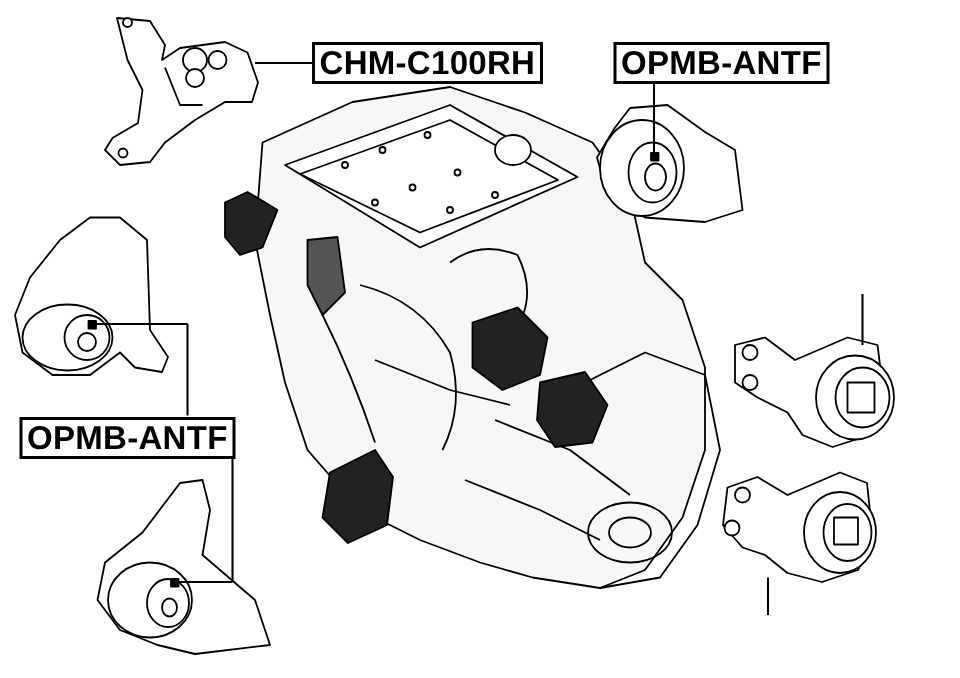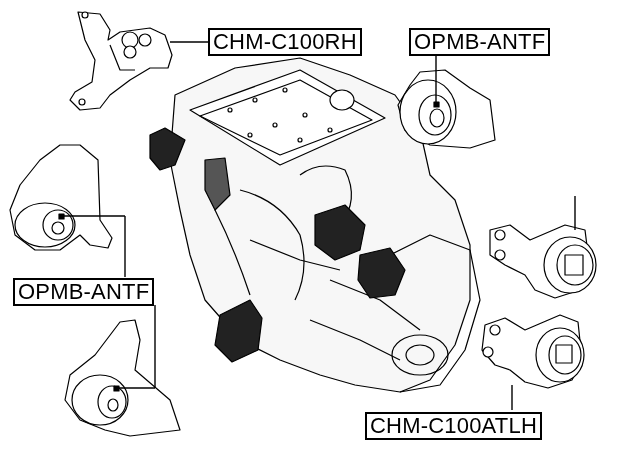--- a/index.html
+++ b/index.html
@@ -1,20 +1,20 @@
 <!DOCTYPE html>
 <html><head>
 <meta charset="utf-8">
 <style>
   html, body { margin: 0; padding: 0; background: #ffffff; }
   body { width: 640px; height: 452px; position: relative; overflow: hidden; font-family: "Liberation Sans", sans-serif; }
   .stage { position: absolute; left: 0; top: 0; width: 640px; height: 452px; }
   .label {
     position: absolute; border: 2px solid #000; background: #fff; color: #000;
-    font-family: "Liberation Sans", sans-serif; font-weight: normal; font-size: 22px;
+    font-family: "Liberation Sans", sans-serif; font-weight: bold; font-size: 22px;
     line-height: 24px; padding: 0 3px; letter-spacing: 0.2px; white-space: nowrap;
   }
   svg { position: absolute; left: 0; top: 0; }
 </style>
 </head>
 <body>
 
 <div class="stage">
 
 <svg width="640" height="452" viewBox="0 0 640 452">
@@ -117,15 +117,14 @@
       <line x1="155" y1="388" x2="155" y2="305"></line>
       <line x1="575" y1="230" x2="575" y2="196"></line>
       <line x1="512" y1="385" x2="512" y2="410"></line>
     </g>
   </g>
 </svg>
 
 <div class="label" style="left:208px; top:28px;">CHM-C100RH</div>
 <div class="label" style="left:409px; top:28px;">OPMB-ANTF</div>
 <div class="label" style="left:13px; top:278px;">OPMB-ANTF</div>
-<div class="label" style="left:365px; top:412px;">CHM-C100ATLH</div>
 
 </div>
 
 </body></html>

